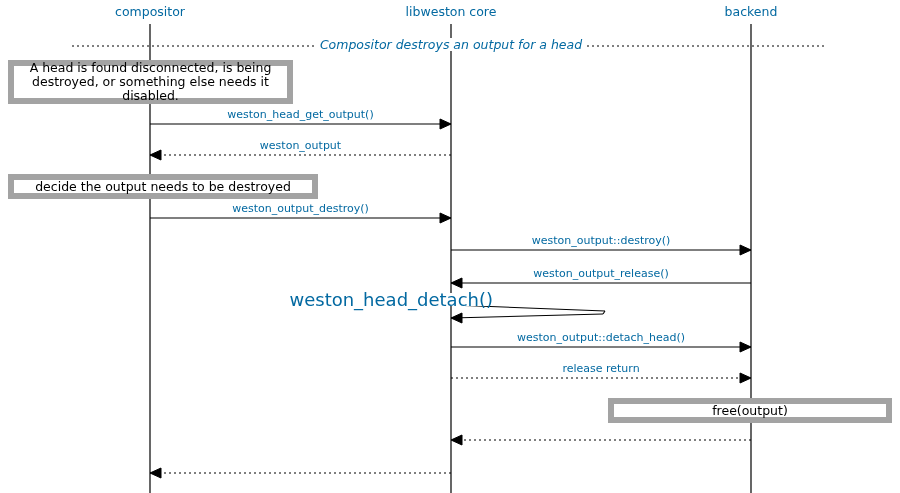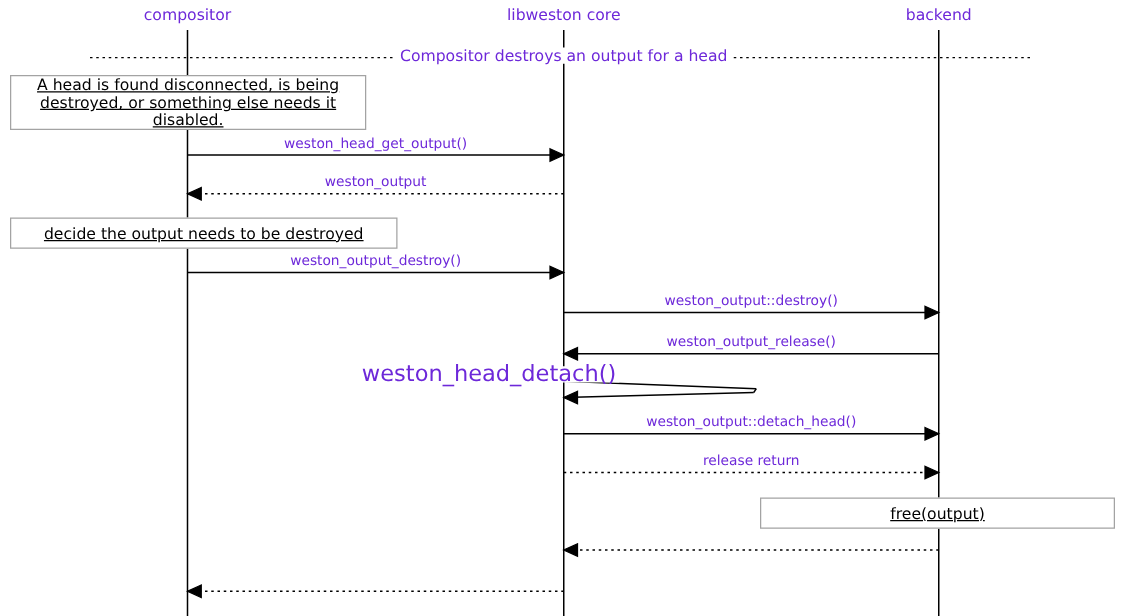--- a/index.html
+++ b/index.html
@@ -21,21 +21,21 @@
   #diagram svg {
     position: absolute;
     left: 0;
     top: 0;
   }
   .lbl {
     position: absolute;
     white-space: nowrap;
     font-size: 12px;
     line-height: 13px;
-    color: #6d28d9;
+    color: #0369a1;
   }
   .participant-label {
     font-size: 12.5px;
     transform: translateX(-50%);
     text-align: center;
   }
   .msg-label {
     font-size: 11px;
     transform: translateX(-50%);
     text-align: center;
@@ -52,31 +52,30 @@
   }
   .sep-label {
     font-size: 12.5px;
     transform: translateX(-50%);
     text-align: center;
     background: #ffffff;
     padding: 0 4px;
   }
   .note {
     position: absolute;
-    border: 1px solid #a3a3a3;
+    border: 6px solid #a3a3a3;
     background: #ffffff;
     box-sizing: border-box;
     font-size: 12.5px;
     line-height: 14px;
     text-align: center;
     display: flex;
     align-items: center;
     justify-content: center;
     padding: 2px 4px;
-    text-decoration: underline;
   }
   .note-inner {
     width: 100%;
     text-align: center;
     white-space: pre-line;
   }
 </style>
 </head>
 <body>
 
@@ -103,21 +102,21 @@
       <line x1="451" y1="347" x2="751" y2="347" stroke="#000000" stroke-width="1.1"></line>
       <polygon points="740,342 751,347 740,352" fill="#000000" stroke="#000000" stroke-width="1"></polygon>
       <line x1="451" y1="378" x2="751" y2="378" stroke="#000000" stroke-width="1.1" stroke-dasharray="2,3"></line>
       <polygon points="740,373 751,378 740,383" fill="#000000" stroke="#000000" stroke-width="1"></polygon>
       <line x1="751" y1="440" x2="451" y2="440" stroke="#000000" stroke-width="1.1" stroke-dasharray="2,3"></line>
       <polygon points="462,435 451,440 462,445" fill="#000000" stroke="#000000" stroke-width="1"></polygon>
       <line x1="451" y1="473" x2="150" y2="473" stroke="#000000" stroke-width="1.1" stroke-dasharray="2,3"></line>
       <polygon points="161,468 150,473 161,478" fill="#000000" stroke="#000000" stroke-width="1"></polygon>
     </svg>
   <div id="overlay">
-      <div class="lbl sep-label" style="left: 451px; top: 38px;">Compositor destroys an output for a head</div>
+      <div class="lbl sep-label" style="left: 451px; top: 38px; font-style: italic;">Compositor destroys an output for a head</div>
       <div class="lbl participant-label" style="left: 150px; top: 5px;">compositor</div>
       <div class="lbl participant-label" style="left: 451px; top: 5px;">libweston core</div>
       <div class="lbl participant-label" style="left: 751px; top: 5px;">backend</div>
       <div class="lbl msg-label" style="left: 300.5px; top: 108px;">weston_head_get_output()</div>
       <div class="lbl msg-label" style="left: 300.5px; top: 139px; text-align: right;">weston_output</div>
       <div class="lbl msg-label" style="left: 300.5px; top: 202px;">weston_output_destroy()</div>
       <div class="lbl msg-label" style="left: 601px; top: 234px;">weston_output::destroy()</div>
       <div class="lbl msg-label" style="left: 601px; top: 267px;">weston_output_release()</div>
       <div class="lbl msg-label-left" style="left: 449px; top: 293px;">weston_head_detach()</div>
       <div class="lbl msg-label" style="left: 601px; top: 331px;">weston_output::detach_head()</div>

